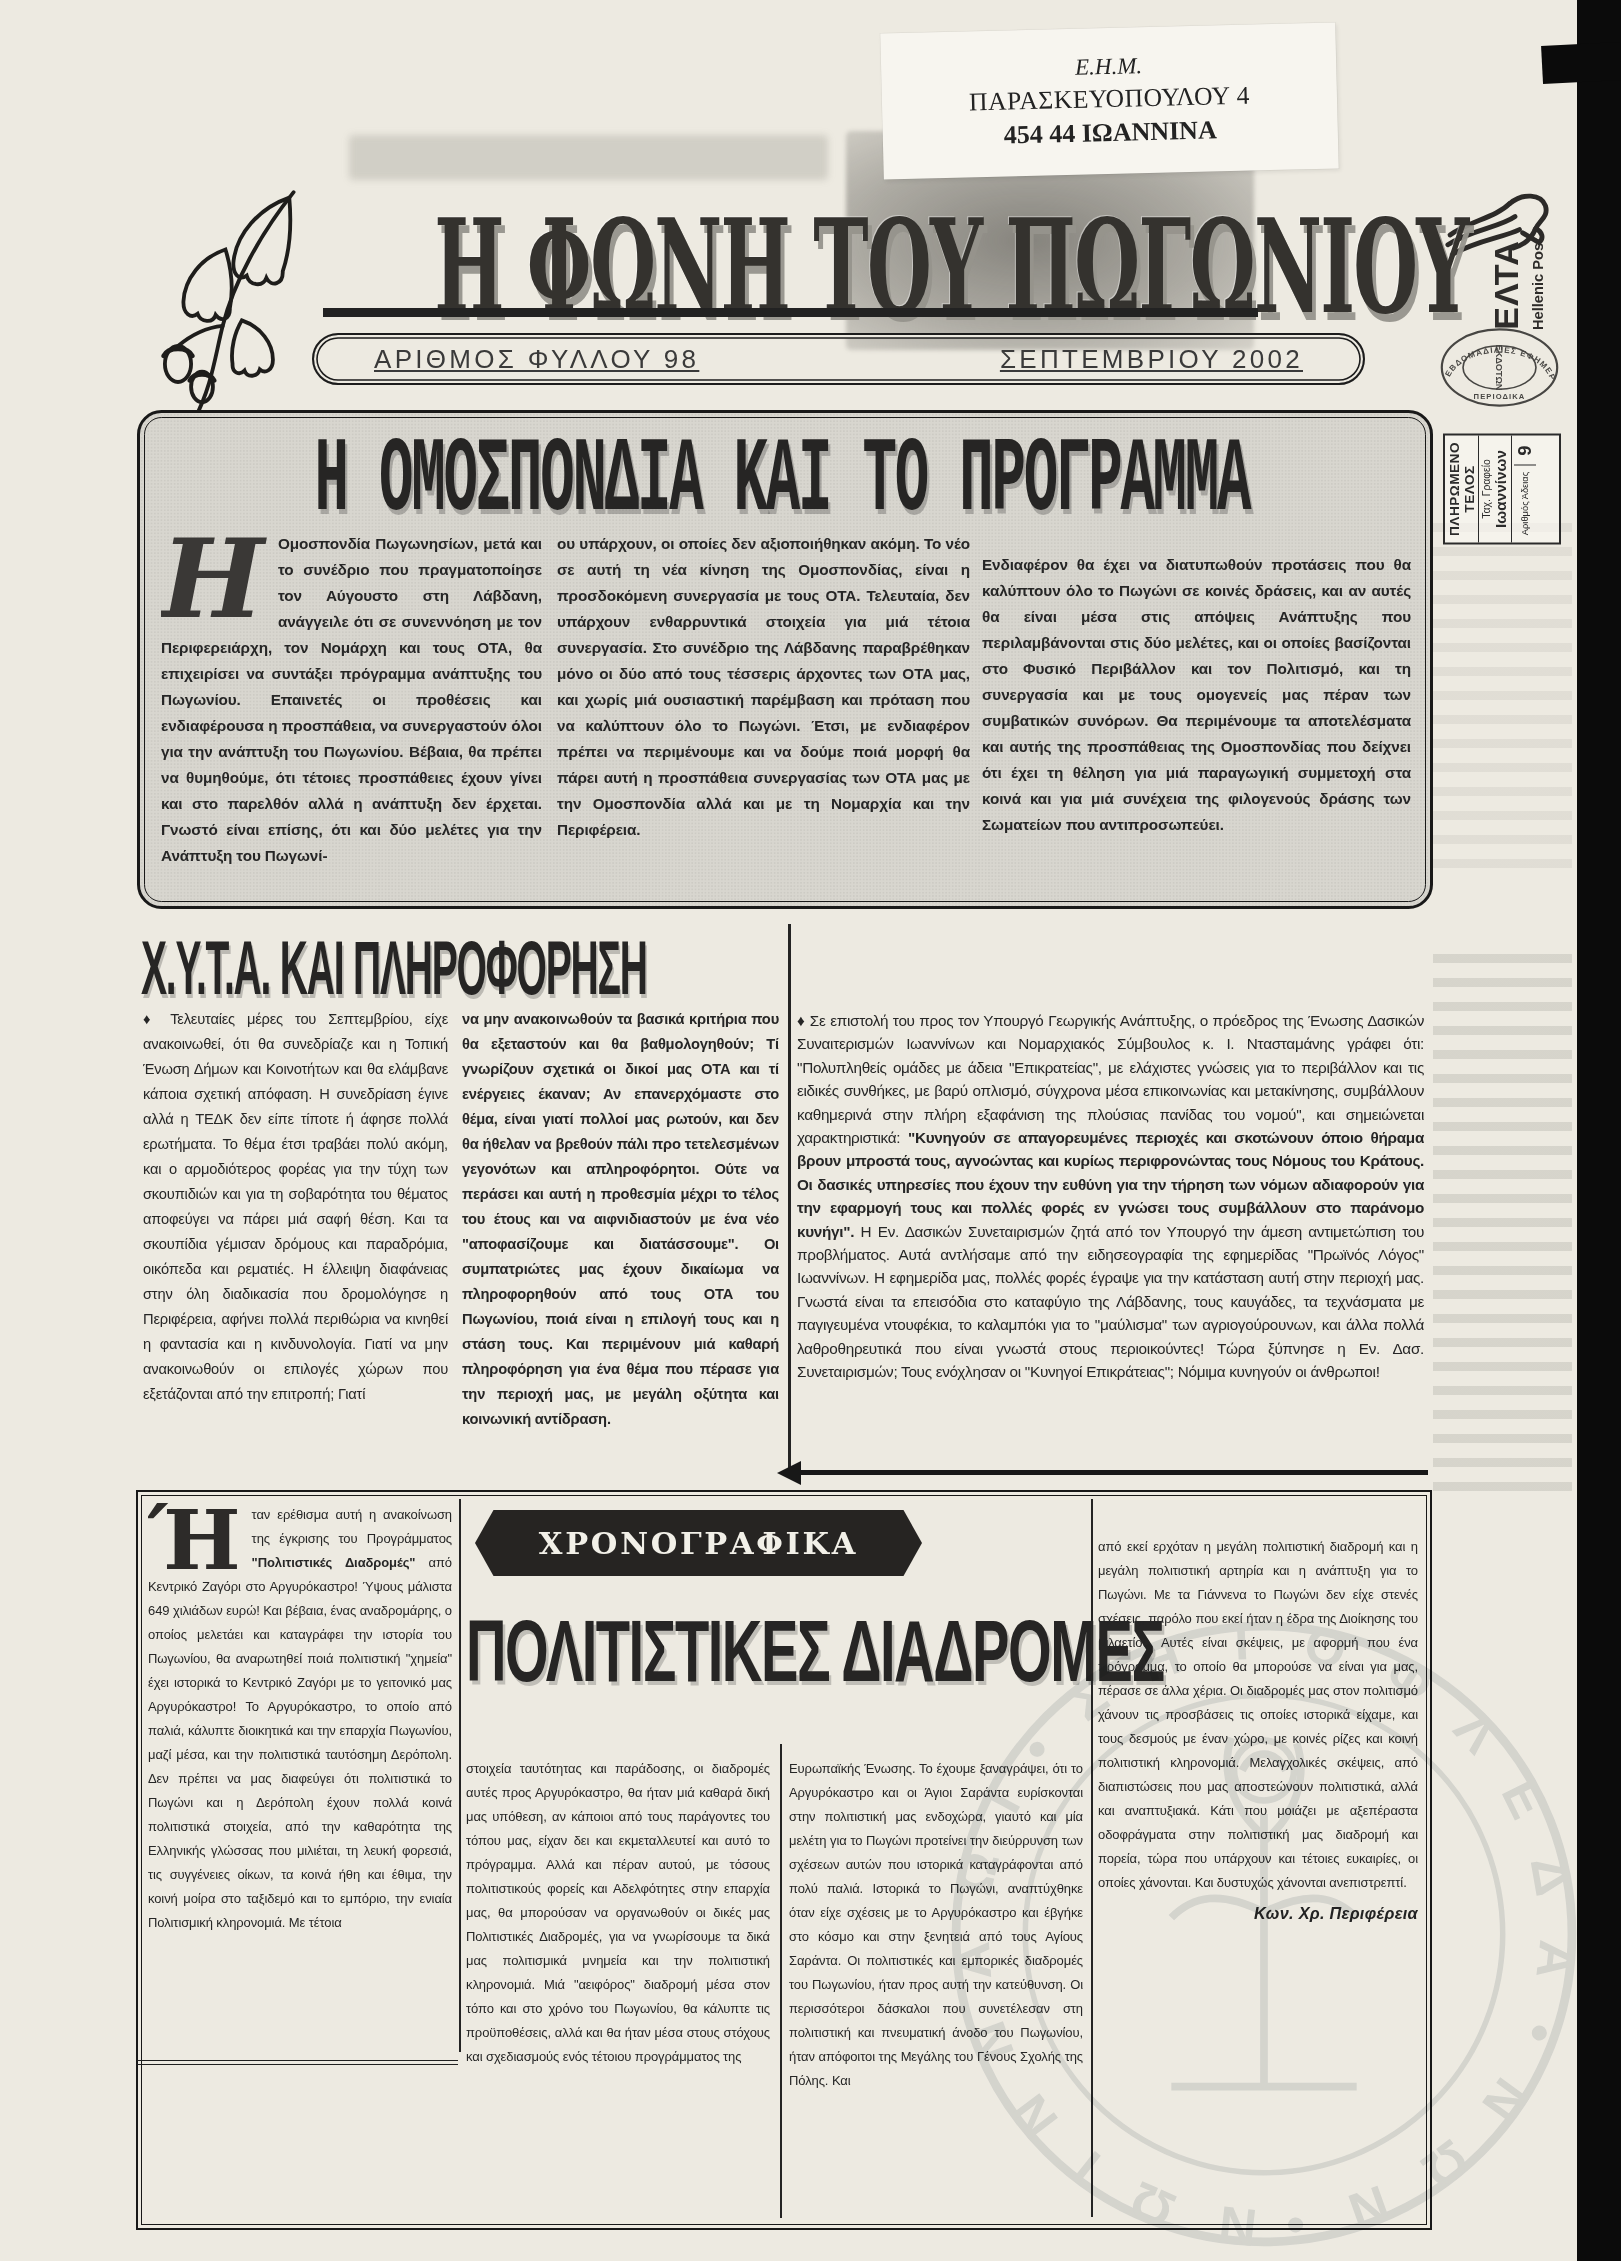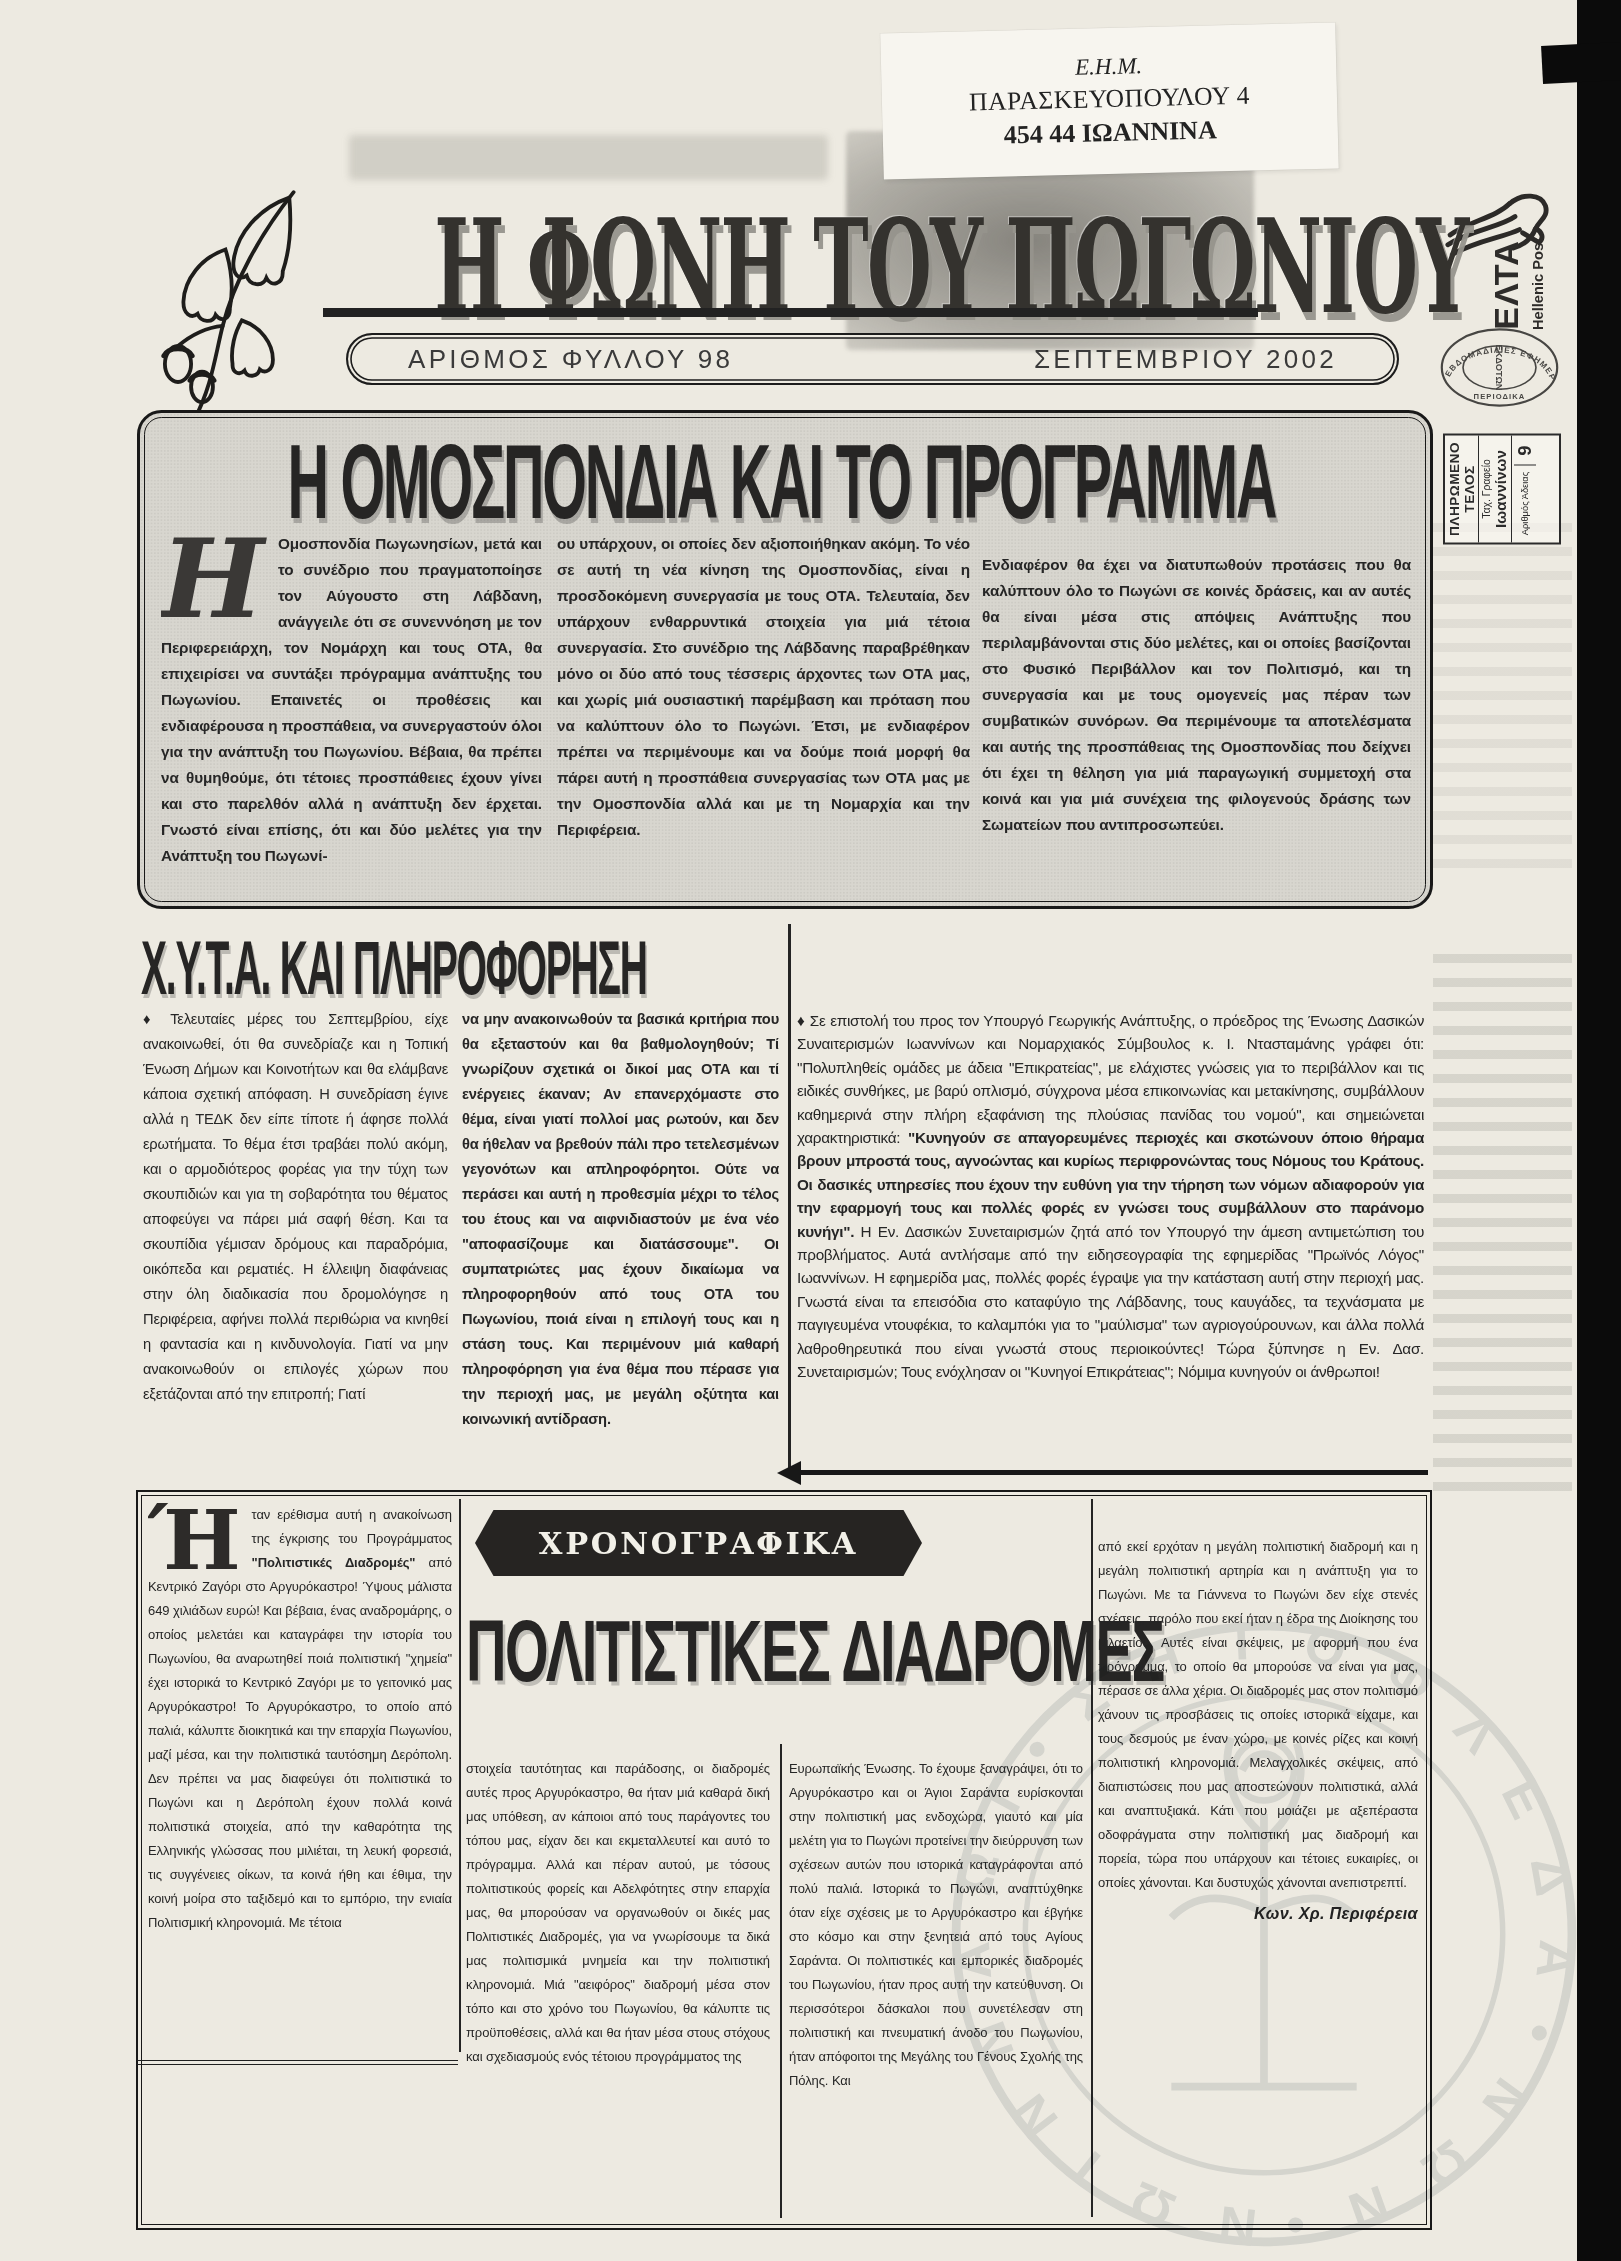--- a/index.html
+++ b/index.html
@@ -104,21 +104,21 @@
       <ellipse cx="132" cy="372" rx="20" ry="28"></ellipse>
       <path d="M110,360 C118,345 146,345 154,360" stroke-width="9"></path>
       <path d="M88,297 C120,270 150,262 170,260"></path>
     </g>
   </svg>
 
   <div class="abs mast-title" style="left:305px;top:192px;width:1052px;height:139px;">
     <span>Η ΦΩΝΗ ΤΟΥ ΠΩΓΩΝΙΟΥ</span>
   </div>
   <div class="abs mast-rule" style="left:323px;top:308px;width:935px;height:9.3px;z-index:2;"></div>
-  <div class="abs pill" style="left:346px;top:333px;width:929px;height:48px;">
+  <div class="abs pill" style="left:312px;top:333px;width:929px;height:48px;text-decoration:underline;">
     <span>ΑΡΙΘΜΟΣ ΦΥΛΛΟΥ 98</span>
     <span>ΣΕΠΤΕΜΒΡΙΟΥ 2002</span>
   </div>
 
   <svg class="abs" style="left:1443px;top:183px;" width="116" height="84" viewBox="0 0 212 155">
     <g fill="none" stroke="#2c2a28" stroke-width="9" stroke-linecap="round">
       <path d="M12,96 C48,70 96,64 122,38"></path>
       <path d="M8,114 C52,86 104,82 132,62"></path>
       <path d="M16,132 C60,106 112,100 140,86"></path>
       <path d="M122,38 C146,18 180,20 188,42 C194,62 178,68 170,84 C182,90 186,102 176,110 L146,92"></path>
@@ -156,21 +156,21 @@
         <div class="pr-io">Ιωαννίνων</div>
       </div>
       <div class="row">
         <div class="pr-ad">Αριθμός Άδειας</div>
         <div class="pr-num">9</div>
       </div>
     </div>
   </div>
 
   <div class="abs lead-box" style="left:137px;top:410px;width:1290px;height:493px;"></div>
-  <div class="abs lead-hl hl" style="left:163px;top:422px;width:1237px;z-index:2;">
+  <div class="abs lead-hl hl" style="left:163px;top:422px;width:1237px;z-index:2;font-family:Liberation Mono, monospace;">
     <span>Η ΟΜΟΣΠΟΝΔΙΑ ΚΑΙ ΤΟ ΠΡΟΓΡΑΜΜΑ</span>
   </div>
   <div class="abs col lead-col" style="left:161px;top:531px;width:381px;height:373px;z-index:2;">
     <span class="dropcap-script">Η</span><span>Ομοσπονδία Πωγωνησίων, μετά και το συνέδριο που πραγματοποίησε τον Αύγουστο στη Λάβδανη, ανάγγειλε ότι σε συνεννόηση με τον Περιφερειάρχη, τον Νομάρχη και τους ΟΤΑ, θα επιχειρίσει να συντάξει πρόγραμμα ανάπτυξης του Πωγωνίου. Επαινετές οι προθέσεις και ενδιαφέρουσα η προσπάθεια, να συνεργαστούν όλοι για την ανάπτυξη του Πωγωνίου. Βέβαια, θα πρέπει να θυμηθούμε, ότι τέτοιες προσπάθειες έχουν γίνει και στο παρελθόν αλλά η ανάπτυξη δεν έρχεται. Γνωστό είναι επίσης, ότι και δύο μελέτες για την Ανάπτυξη του Πωγωνί-</span>
   </div>
   <div class="abs col lead-col" style="left:557px;top:531px;width:413px;height:373px;z-index:2;">
     <span>ου υπάρχουν, οι οποίες δεν αξιοποιήθηκαν ακόμη. Το νέο σε αυτή τη νέα κίνηση της Ομοσπονδίας, είναι η προσδοκόμενη συνεργασία με τους ΟΤΑ. Τελευταία, δεν υπάρχουν ενθαρρυντικά στοιχεία για μιά τέτοια συνεργασία. Στο συνέδριο της Λάβδανης παραβρέθηκαν μόνο οι δύο από τους τέσσερις άρχοντες των ΟΤΑ μας, και χωρίς μιά ουσιαστική παρέμβαση και πρόταση που να καλύπτουν όλο το Πωγώνι. Έτσι, με ενδιαφέρον πρέπει να περιμένουμε και να δούμε ποιά μορφή θα πάρει αυτή η προσπάθεια συνεργασίας των ΟΤΑ μας με την Ομοσπονδία αλλά και με τη Νομαρχία και την Περιφέρεια.</span>
   </div>
   <div class="abs col lead-col" style="left:982px;top:531px;width:429px;height:373px;z-index:2;margin-top:21px;">
     <span>Ενδιαφέρον θα έχει να διατυπωθούν προτάσεις που θα καλύπτουν όλο το Πωγώνι σε κοινές δράσεις, και αν αυτές θα είναι μέσα στις απόψεις Ανάπτυξης που περιλαμβάνονται στις δύο μελέτες, και οι οποίες βασίζονται στο Φυσικό Περιβάλλον και τον Πολιτισμό, και τη συνεργασία και με τους ομογενείς μας πέραν των συμβατικών συνόρων. Θα περιμένουμε τα αποτελέσματα και αυτής της προσπάθειας της Ομοσπονδίας που δείχνει ότι έχει τη θέληση για μιά παραγωγική συμμετοχή στα κοινά και για μιά συνέχεια της φιλογενούς δράσης των Σωματείων που αντιπροσωπεύει.</span>

